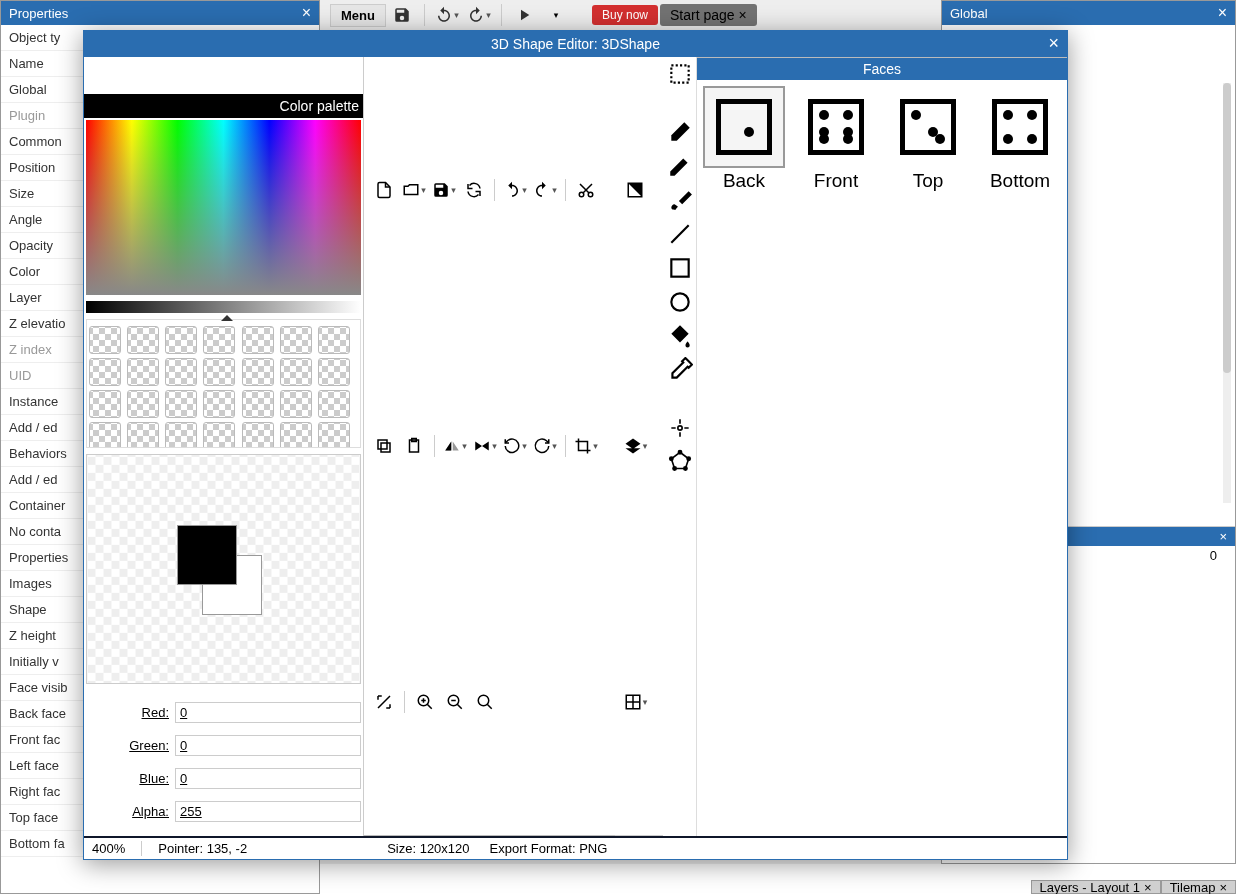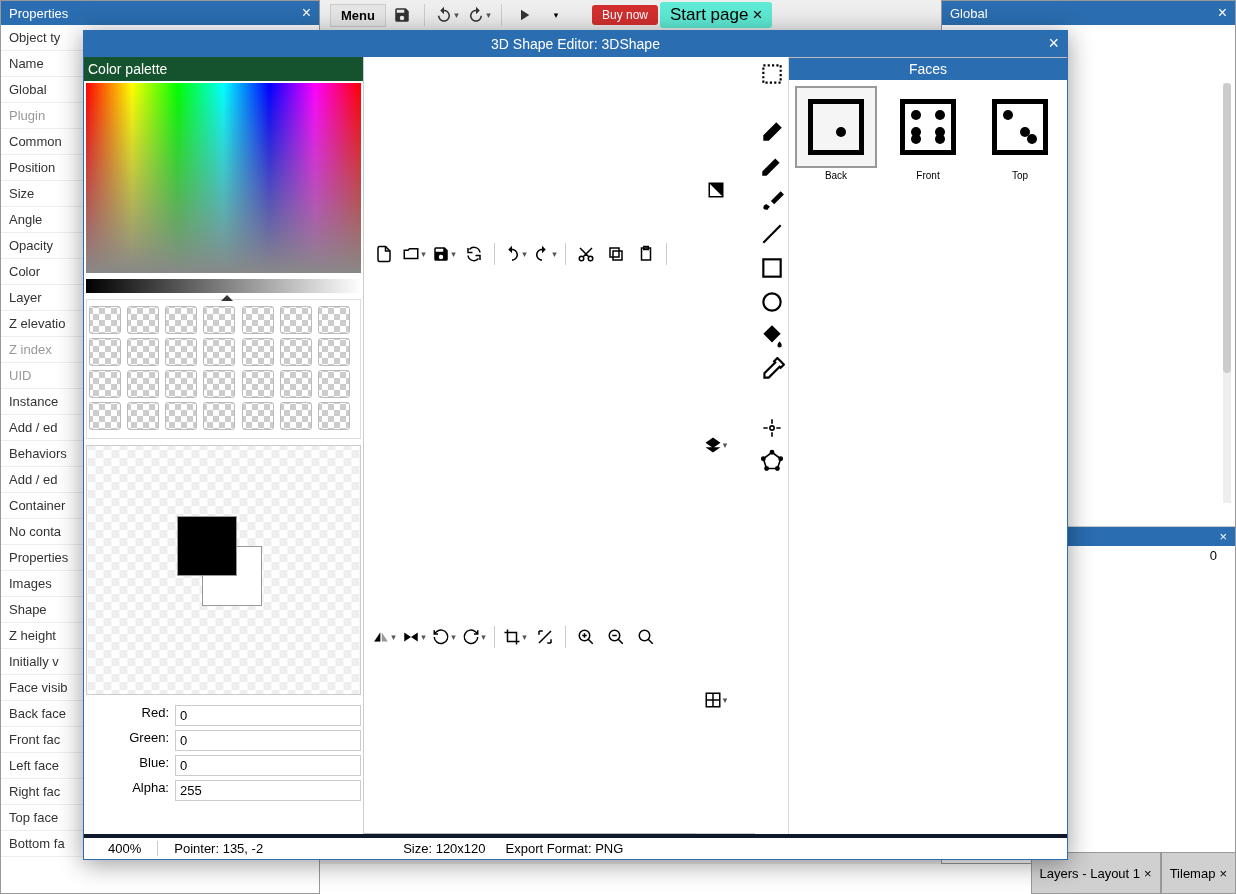--- a/index.html
+++ b/index.html
@@ -5,66 +5,66 @@
 * { box-sizing: border-box; margin: 0; padding: 0; font-family: "Segoe UI", Arial, sans-serif; }
 body { width: 1236px; height: 894px; overflow: hidden; background: #fff; position: relative; }
 
 
 .app-top { position: absolute; top: 0; left: 0; right: 0; height: 30px; background: #eee; display: flex; align-items: center; }
 .app-top .menu-btn { background: #e6e6e6; border: 1px solid #ccc; padding: 3px 10px; margin-left: 330px; font-size: 13px; font-weight: bold; }
 .app-top .tool-icon { width: 24px; height: 24px; margin: 0 4px; display: flex; align-items: center; justify-content: center; }
 .app-top svg { width: 18px; height: 18px; }
 .app-top .divider { width: 1px; height: 22px; background: #ccc; margin: 0 6px; }
 .buy-now { background: #d32f2f; color: #fff; padding: 3px 10px; border-radius: 3px; font-size: 12px; margin-left: 20px; }
-.start-page-tab { background: #5eead4; padding: 3px 10px; border-radius: 3px; font-size: 17px; margin-left: 2px; display: inline-flex; align-items: center; gap: 4px; }
+.start-page-tab { background: #737373; padding: 3px 10px; border-radius: 3px; font-size: 14px; margin-left: 2px; display: inline-flex; align-items: center; gap: 4px; }
 .free-edition { border: 1px solid #999; background: #e6e6e6; padding: 2px 8px; border-radius: 3px; font-size: 13px; margin-left: auto; }
 .guest { margin: 0 6px; font-size: 14px; }
 .user-icon { width: 22px; height: 22px; background: #bbb; border-radius: 50%; margin-right: 6px; display: flex; align-items: center; justify-content: center; }
 
 
 .props-panel { position: absolute; left: 0; top: 0; width: 320px; bottom: 0; background: #fff; border: 1px solid #999; }
 .panel-title { background: #2a6db0; color: #fff; padding: 4px 8px; font-size: 13px; display: flex; justify-content: space-between; align-items: center; }
 .panel-title .close { font-size: 16px; cursor: pointer; line-height: 1; }
 .prop-row { padding: 5px 8px; font-size: 13px; border-bottom: 1px solid #eee; color: #333; }
 .prop-row.gray { color: #999; }
 .prop-row.dropdown::after { content: "▾"; float: right; color: #aaa; }
 
 
 .project-panel { position: absolute; right: 0; top: 0; width: 295px; bottom: 30px; background: #fff; border: 1px solid #999; }
 .proj-item { padding: 2px 12px 2px 24px; font-size: 13px; }
 .proj-blue-row { background: #2a6db0; color: #fff; padding: 2px 8px; text-align: right; font-size: 13px; display: flex; justify-content: space-between; align-items: center; }
 
 
 .bottom-status { position: absolute; left: 320px; right: 295px; bottom: 30px; height: 26px; background: #eee; border-top: 1px solid #ccc; font-size: 13px; display: flex; align-items: center; padding: 0 10px; gap: 12px; }
-.tabs-bottom { position: absolute; right: 0; bottom: 0; height: 42px; display: flex; }
+.tabs-bottom { position: absolute; right: 0; bottom: 0; height: 14px; display: flex; }
 .tabs-bottom .tab { background: #d0d0d0; padding: 4px 8px; font-size: 13px; border: 1px solid #999; display: inline-flex; gap: 4px; align-items: center; }
 
 
 .modal { position: absolute; left: 83px; top: 30px; width: 985px; height: 830px; background: #fff; border: 1px solid #2a6db0; display: flex; flex-direction: column; box-shadow: 0 4px 24px rgba(0,0,0,0.4); z-index: 50; }
 .modal-title { background: #2a6db0; color: #fff; padding: 5px 8px; font-size: 14px; display: flex; justify-content: center; position: relative; }
 .modal-title .close { position: absolute; right: 8px; top: 2px; font-size: 18px; cursor: pointer; }
 
 .modal-body { flex: 1; display: flex; overflow: hidden; }
 
 
 .palette-col { width: 280px; display: flex; flex-direction: column; border-right: 1px solid #ccc; }
-.palette-title { background: #14532d; color: #fff; text-align: left; padding: 4px; font-size: 14px; }
+.palette-title { background: #000000; color: #fff; text-align: right; padding: 4px; font-size: 14px; margin-top: 37px; }
 .sat-picker { height: 190px; margin: 2px; background: linear-gradient(to bottom, transparent, #888), linear-gradient(to right, #f00, #ff0, #0f0, #0ff, #00f, #f0f, #f00); position: relative; }
 .hue-slider { height: 14px; margin: 4px 2px; background: linear-gradient(to right, #000, #fff); position: relative; }
 .hue-marker { position: absolute; bottom: -8px; left: 135px; width: 0; height: 0; border-left: 6px solid transparent; border-right: 6px solid transparent; border-bottom: 6px solid #333; }
 .swatches { margin: 6px 2px; display: grid; grid-template-columns: repeat(7,1fr); gap: 4px; }
 .swatch { width: 32px; height: 28px; background: repeating-conic-gradient(#ccc 0% 25%, #fff 0% 50%) 50% / 12px 12px; border: 1px solid #bbb; border-radius: 3px; }
 .swatches-scroll { height: 140px; overflow-y: auto; padding-right: 6px; border: 1px solid #ddd; margin: 2px; }
 
 .preview-box { height: 250px; margin: 4px 2px; border: 1px solid #ccc; background: repeating-conic-gradient(#eee 0% 25%, #fff 0% 50%) 50% / 16px 16px; position: relative; }
 .preview-fg { position: absolute; left: 90px; top: 70px; width: 60px; height: 60px; background: #000; border: 1px solid #999; z-index: 2; }
 .preview-bg { position: absolute; left: 115px; top: 100px; width: 60px; height: 60px; background: #fff; border: 1px solid #999; z-index: 1; }
 
 .rgb-inputs { margin: 2px; font-size: 13px; }
-.rgb-row { display: flex; align-items: flex-start; margin: 4px 0; }
+.rgb-row { display: flex; align-items: center; margin: 12px 0; text-decoration: underline; }
 .rgb-row label { width: 130px; text-align: right; padding-right: 6px; }
 .rgb-row input { flex: 1; border: 1px solid #ccc; padding: 2px 4px; font-size: 13px; }
 .color-modes { text-align: right; font-size: 13px; padding: 2px 6px; }
 .color-modes a { color: #0645ad; }
 
 
 .editor-main { flex: 1; display: flex; flex-direction: row; }
 .toolbar-row { padding: 6px; border-bottom: 1px solid #bbb; display: flex; gap: 2px; align-items: center; flex-wrap: wrap; }
 .tb-sep { width: 1px; height: 22px; background: #ccc; margin: 0 4px; }
 .tb-btn { width: 28px; height: 26px; display: flex; align-items: center; justify-content: center; cursor: pointer; }
@@ -80,31 +80,31 @@
 .canvas-scroll-v { position: absolute; right: 0; top: 0; width: 14px; bottom: 0; background: #f6f6f6; }
 .canvas-scroll-v .thumb { position: absolute; top: 10px; width: 10px; left: 2px; height: 120px; background: #ccc; border-radius: 4px; }
 .dice-render { position: absolute; left: 100px; top: 12px; width: 480px; height: 480px; background: #000; padding: 28px; display: flex; align-items: center; justify-content: center; }
 .dice-inner { width: 100%; height: 100%; background: #fff; display: flex; align-items: center; justify-content: center; }
 .dot { width: 78px; height: 78px; background: #000; border-radius: 50%; filter: blur(1px); }
 
 
 .faces-bar { border-top: 1px solid #bbb; }
 .faces-title { background: #2a6db0; color: #fff; text-align: center; padding: 3px; font-size: 14px; }
 .faces-row { display: flex; gap: 14px; padding: 8px; }
-.face-item { display: flex; flex-direction: column; align-items: center; gap: 4px; font-size: 10px; }
+.face-item { display: flex; flex-direction: column; align-items: center; gap: 4px; font-size: 19px; }
 .face-item.selected .face-thumb { outline: 2px solid #999; background-color: #f5f5f5; }
 .face-thumb { width: 78px; height: 78px; display: flex; align-items: center; justify-content: center; }
 .die { width: 56px; height: 56px; border: 5px solid #000; position: relative; }
 .pip { width: 10px; height: 10px; background: #000; border-radius: 50%; position: absolute; }
 .p-c { left: 23px; top: 23px; } .p-tl { left: 6px; top: 6px; } .p-tr { right: 6px; top: 6px; }
 .p-bl { left: 6px; bottom: 6px; } .p-br { right: 6px; bottom: 6px; }
 .p-ml { left: 6px; top: 23px; } .p-mr { right: 6px; top: 23px; }
 
 
-.modal-footer { border-top: 4px solid #0f172a; padding: 3px 24px; font-size: 13px; display: flex; gap: 20px; }
+.modal-footer { border-top: 2px solid #0f172a; padding: 3px 8px; font-size: 13px; display: flex; gap: 20px; }
 .modal-footer .sep { width: 1px; background: #ccc; }
 .footer-left { display: flex; gap: 16px; }
 </style>
 </head>
 <body>
 
 <div class="app-top">
   <button class="menu-btn">Menu</button>
   <span class="tool-icon">
       <svg viewBox="0 0 24 24" fill="#333">
@@ -526,20 +526,31 @@
             <div class="face-item">
               <div class="face-thumb">
                 <div class="die">
                   <div class="pip p-tl"></div>
                   <div class="pip p-c"></div>
                   <div class="pip p-br"></div>
                 </div>
               </div>
               <span>Top</span>
             </div>
+            <div class="face-item">
+              <div class="face-thumb">
+                <div class="die">
+                  <div class="pip p-tl"></div>
+                  <div class="pip p-tr"></div>
+                  <div class="pip p-bl"></div>
+                  <div class="pip p-br"></div>
+                </div>
+              </div>
+              <span>Bottom</span>
+            </div>
           </div>
       </div>
     </div>
   </div>
   <div class="modal-footer">
     <div class="footer-left">
       <span>400%</span>
       <span class="sep"></span>
       <span>Pointer: 135, -2</span>
     </div>

